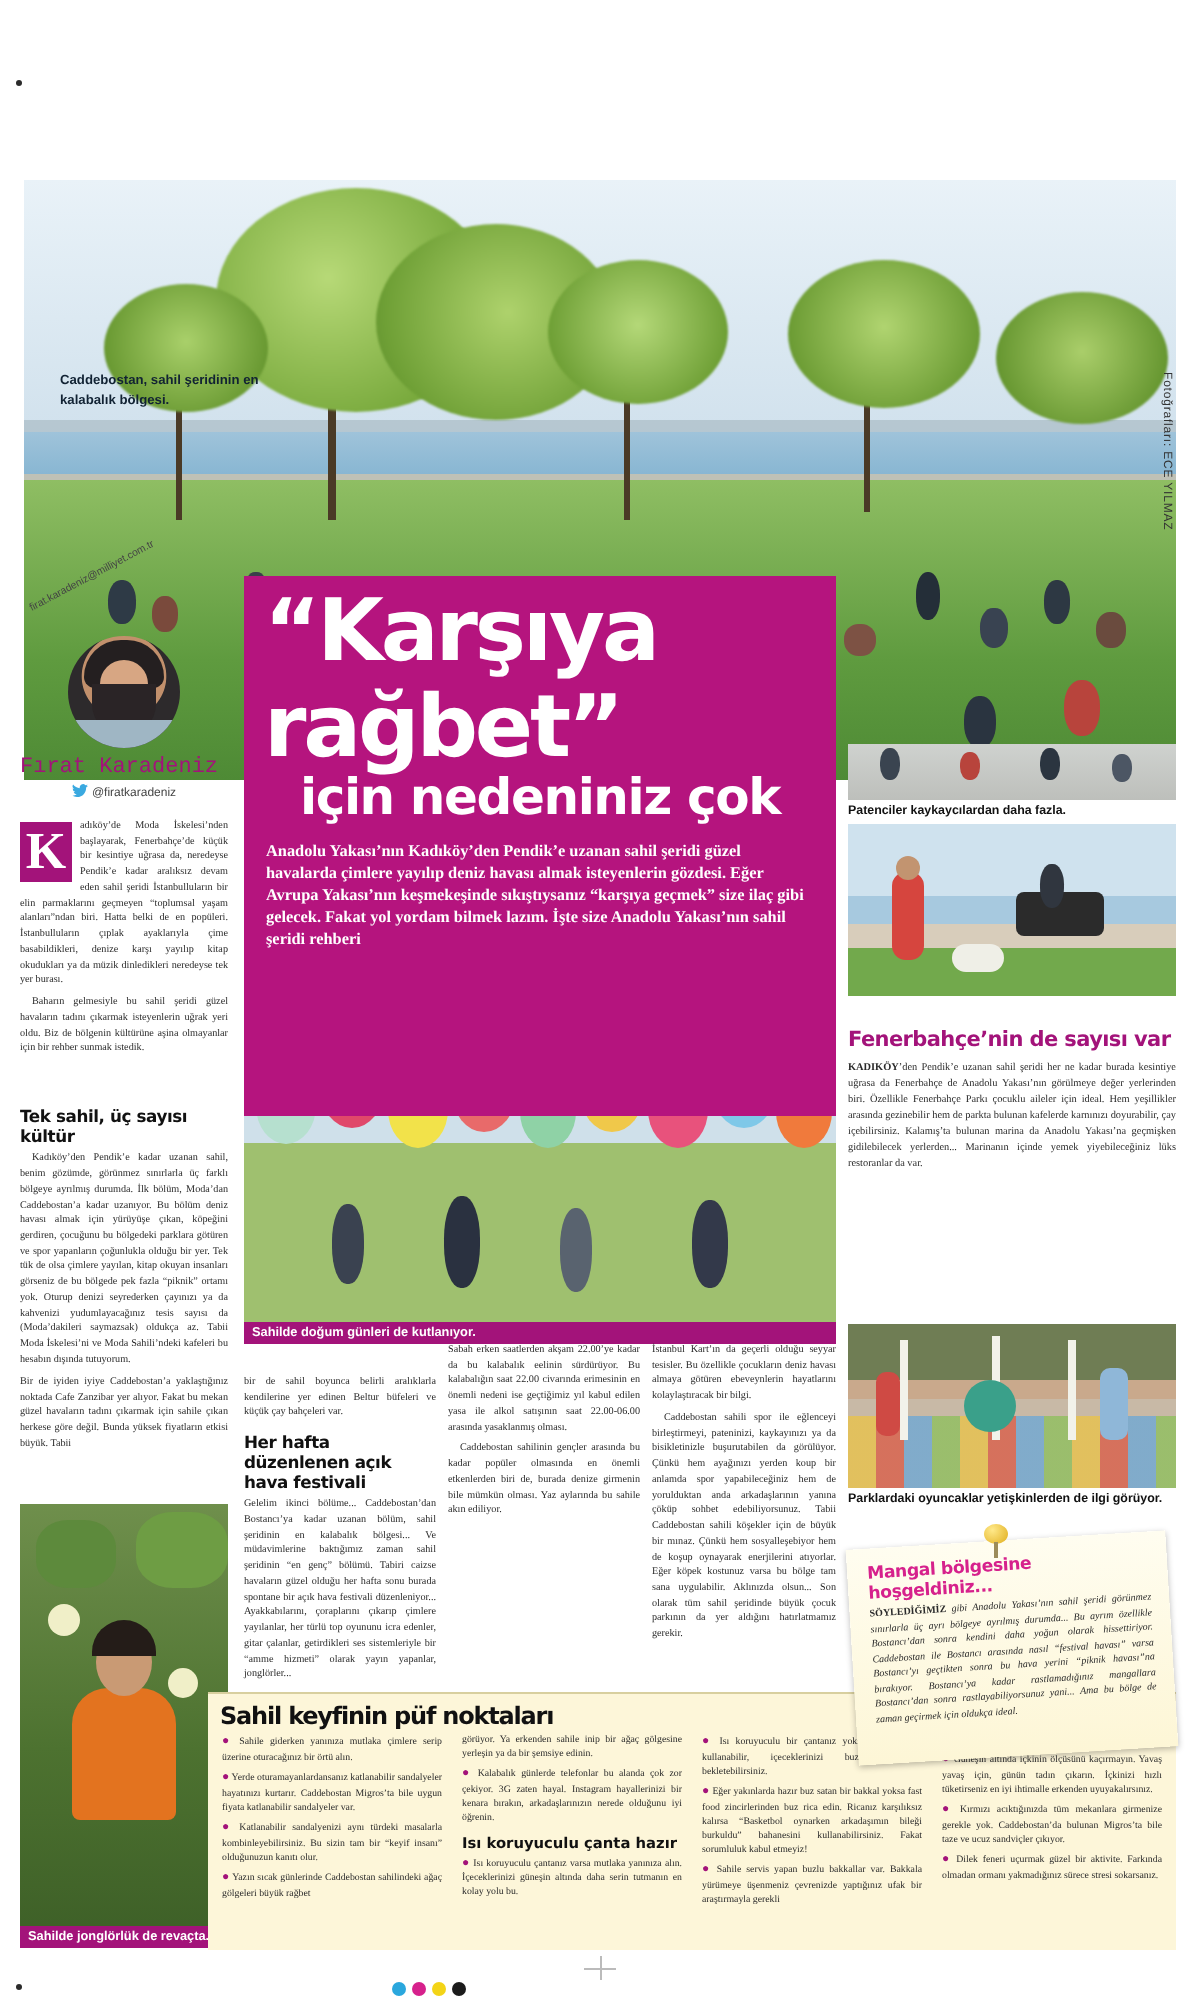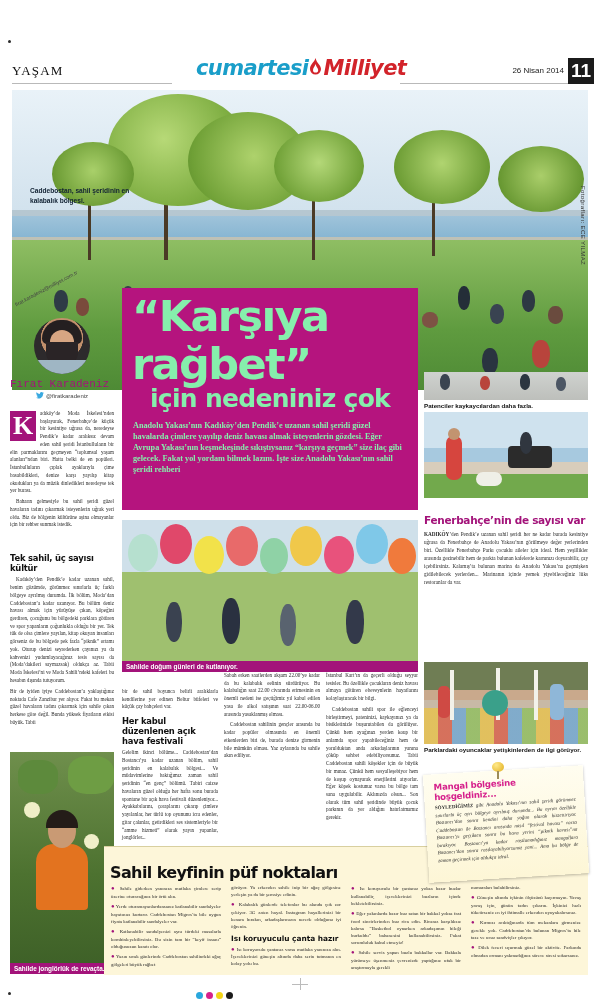--- a/index.html
+++ b/index.html
@@ -69,22 +69,22 @@
     line-height:1.5;color:#123;
   }
   .photo-credit{
     position:absolute;right:2px;top:96px;width:12px;height:120px;
     font-family:"Liberation Sans", sans-serif;font-size:6px;color:#333;
     writing-mode:vertical-rl;text-orientation:mixed;letter-spacing:.4px;
   }
 
   
   .headbox{
-    position:absolute;left:122px;top:288px;width:296px;height:222px;
-    background:#b5147e;color:#86efac;padding:0;z-index:6;
+    position:absolute;left:122px;top:288px;width:296px;height:270px;
+    background:#b5147e;color:#ffffff;padding:0;z-index:6;
   }
   .headbox h1{
     margin:0;padding:8px 10px 0 10px;
     font-family:"DejaVu Sans", sans-serif;font-weight:bold;
     font-size:43px;line-height:0.93;letter-spacing:-1.6px;
   }
   .headbox h2{
     margin:0;padding:2px 10px 0 10px;
     font-family:"DejaVu Sans", sans-serif;font-weight:bold;
     font-size:25px;line-height:1.02;letter-spacing:-0.7px;text-align:center;
@@ -205,22 +205,22 @@
   .pin .head{position:absolute;left:0;top:0;width:12px;height:10px;border-radius:50%;
     background:radial-gradient(circle at 35% 30%,#ffe98a,#e0ad1c);}
   .pin .needle{position:absolute;left:5px;top:9px;width:1.5px;height:8px;background:#9c8c5a;}
 
   
   .tips{
     position:absolute;left:104px;top:846px;width:484px;height:128px;
     background:#fdf6d9;border-top:1px solid #d8cf9f;
   }
   .tips h2{
-    margin:0;padding:16px 0 2px 6px;
-    font-family:"DejaVu Sans", sans-serif;font-weight:bold;font-size:16px;
+    margin:0;padding:4px 0 2px 6px;
+    font-family:"DejaVu Sans", sans-serif;font-weight:bold;font-size:12px;
     letter-spacing:-.6px;color:#111;
   }
   .tips-cols{display:flex;gap:10px;padding:0 7px;}
   .tips-col{width:115px;}
   .tip{
     font-family:"Liberation Serif", serif;font-size:4.9px;line-height:1.46;
     text-align:justify;color:#2a2a2a;margin-bottom:2px;text-indent:0;
   }
   .tip .bullet{color:#a3137a;font-size:6px;}
   .tips-sub{
@@ -235,35 +235,20 @@
   .corner-dot{position:absolute;width:3px;height:3px;border-radius:50%;background:#2b2b2b;}
 </style>
 </head>
 <body>
 
 <div class="page">
 
   <div class="corner-dot" style="left:8px;top:40px;"></div>
   <div class="corner-dot" style="left:8px;top:992px;"></div>
 
-  <div class="masthead">
-    <div class="section-label">YAŞAM</div>
-    <div class="rule-left"></div>
-    <div class="rule-right"></div>
-    <div class="logo">
-      <span class="cum">cumartesi</span><span class="flame">
-        <svg width="13" height="20" viewBox="0 0 13 20">
-          <path d="M6.5 0 C5 5 1 6 1 11 a5.5 5.5 0 0 0 11 0 C12 7 8 6 6.5 0 Z" fill="#d2232a"></path>
-          <path d="M6.5 6 C5.8 9 4 9.6 4 12 a2.6 2.6 0 0 0 5.2 0 C9.2 10 7.3 9 6.5 6 Z" fill="#fff"></path>
-        </svg>
-      </span><span class="mil">Milliyet</span>
-    </div>
-    <div class="date">26 Nisan 2014</div>
-    <div class="pagenum">11</div>
-  </div>
 
   <div class="hero">
     <div class="sky"></div>
     <div class="farshore"></div>
     <div class="sea"></div>
     <div class="path"></div>
     <div class="grass"></div>
 
     <div class="trunk" style="left:152px;top:20px;width:4px;height:150px;"></div>
     <div class="tree" style="left:96px;top:4px;width:140px;height:112px;background:radial-gradient(circle at 40% 40%,#b7d977,#78a93c 70%,#5e8f2c);"></div>
@@ -362,21 +347,21 @@
     <div class="blob" style="left:266px;top:18px;width:28px;height:36px;border-radius:50%;background:#f07a3c;"></div>
     <div class="blob" style="left:44px;top:82px;width:16px;height:40px;background:#3a4250;"></div>
     <div class="blob" style="left:100px;top:78px;width:18px;height:46px;background:#2a3140;"></div>
     <div class="blob" style="left:158px;top:84px;width:16px;height:42px;background:#59636f;"></div>
     <div class="blob" style="left:224px;top:80px;width:18px;height:44px;background:#33394a;"></div>
     <div class="caption-strip" style="position:absolute;left:0;bottom:0;width:100%;box-sizing:border-box;">Sahilde doğum günleri de kutlanıyor.</div>
   </div>
 
   <div class="col2">
     <div class="bodytext">bir de sahil boyunca belirli aralıklarla kendilerine yer edinen Beltur büfeleri ve küçük çay bahçeleri var.</div>
-    <div class="subhead">Her kabul düzenlenen açık hava festivali</div>
+    <div class="subhead">Her hafta düzenlenen açık hava festivali</div>
     <div class="bodytext">Gelelim ikinci bölüme... Caddebostan’dan Bostancı’ya kadar uzanan bölüm, sahil şeridinin en kalabalık bölgesi... Ve müdavimlerine baktığımız zaman sahil şeridinin “en genç” bölümü. Tabiri caizse havaların güzel olduğu her hafta sonu burada spontane bir açık hava festivali düzenleniyor... Ayakkabılarını, çoraplarını çıkarıp çimlere yayılanlar, her türlü top oyununu icra edenler, gitar çalanlar, getirdikleri ses sistemleriyle bir “amme hizmeti” olarak yayın yapanlar, jonglörler...</div>
   </div>
 
   <div class="col3">
     <div class="bodytext">Sabah erken saatlerden akşam 22.00’ye kadar da bu kalabalık eelinin sürdürüyor. Bu kalabalığın saat 22.00 civarında erimesinin en önemli nedeni ise geçtiğimiz yıl kabul edilen yasa ile alkol satışının saat 22.00-06.00 arasında yasaklanmış olması.</div>
     <div class="bodytext" style="text-indent:6px;margin-top:3px;">Caddebostan sahilinin gençler arasında bu kadar popüler olmasında en önemli etkenlerden biri de, burada denize girmenin bile mümkün olması. Yaz aylarında bu sahile akın ediliyor.</div>
   </div>
 
   <div class="col4">
     <div class="bodytext">İstanbul Kart’ın da geçerli olduğu seyyar tesisler. Bu özellikle çocukların deniz havası almaya götüren ebeveynlerin hayatlarını kolaylaştıracak bir bilgi.</div>

